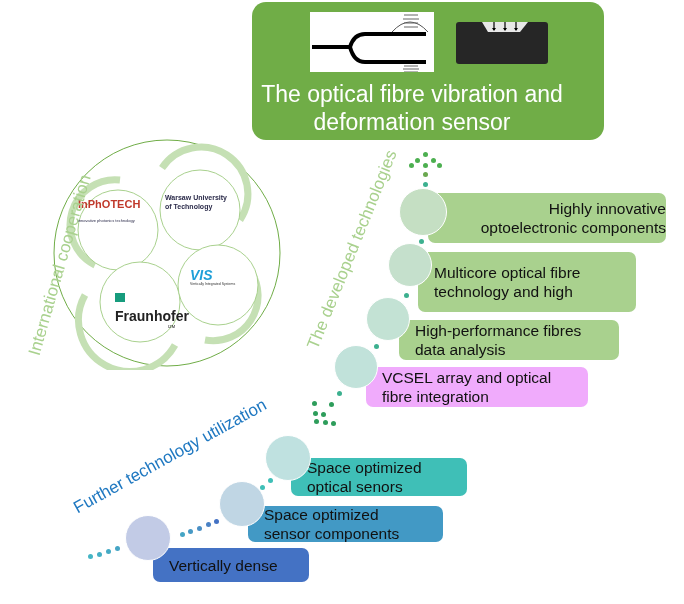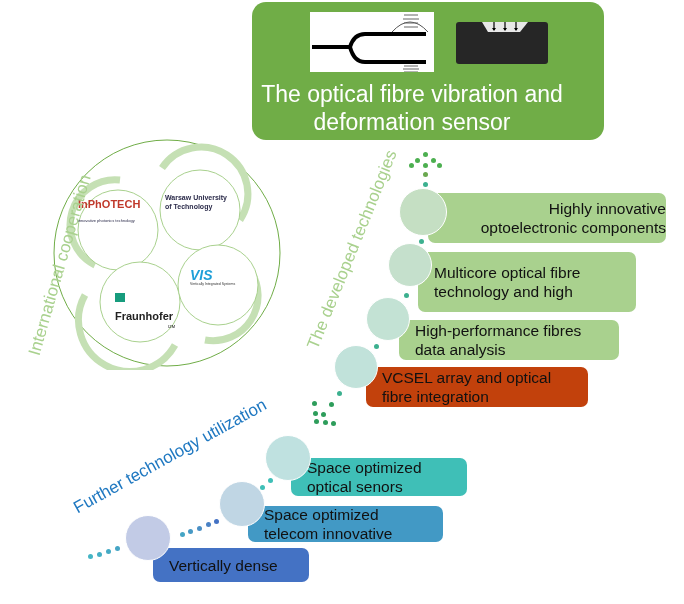--- a/index.html
+++ b/index.html
@@ -73,21 +73,21 @@
 <div class="abs" style="left:78px;top:200px;width:80px;height:30px;">
   <div class="logo-text" style="font-size:11px;color:#c0392b;">InPhOTECH</div>
   <div class="logo-text" style="top:16px;font-size:4px;font-weight:normal;">innovative photonics technology</div>
 </div>
 <div class="abs" style="left:165px;top:193px;width:80px;height:22px;">
   <div class="logo-text" style="position:static">Warsaw University</div>
   <div class="logo-text" style="position:static">of Technology</div>
 </div>
 <div class="abs" style="left:115px;top:288px;width:70px;height:20px;">
   <span style="display:inline-block;width:10px;height:9px;background:#179c7d;vertical-align:middle;"></span>
-  <span style="font-size:11px;font-weight:bold;color:#222;vertical-align:middle;">Fraunhofer</span>
+  <span style="font-size:14px;font-weight:bold;color:#222;vertical-align:middle;">Fraunhofer</span>
   <div style="font-size:4px;text-align:right;padding-right:10px;">IZM</div>
 </div>
 <div class="abs" style="left:190px;top:268px;width:60px;height:24px;">
   <div style="font-size:14px;font-weight:bold;font-style:italic;color:#1e9fd8;line-height:14px;">VIS</div>
   <div style="font-size:3.5px;color:#333;">Vertically Integrated Systems</div>
 </div>
 <div class="label-rot" style="left:44px;top:338px;color:#a9d18e;transform:rotate(-74deg);">International cooperation</div>
 
 <div class="label-rot" style="left:322px;top:332px;color:#a9d18e;transform:rotate(-68deg);">The developed technologies</div>
 
@@ -96,21 +96,21 @@
   <div>optoelectronic components</div>
 </div>
 <div class="box" style="left:418px;top:252px;width:218px;height:60px;background:#a9d18e;">
   <div>Multicore optical fibre</div>
   <div>technology and high</div>
 </div>
 <div class="box" style="left:399px;top:320px;width:220px;height:40px;background:#a9d18e;">
   <div>High-performance fibres</div>
   <div>data analysis</div>
 </div>
-<div class="box" style="left:366px;top:367px;width:222px;height:40px;background:#c2410c;">
+<div class="box" style="left:366px;top:367px;width:222px;height:40px;background:#f0abfc;">
   <div>VCSEL array and optical</div>
   <div>fibre integration</div>
 </div>
 
 <div class="circle" style="left:399px;top:188px;width:48px;height:48px;background:#c5dfc3;"></div>
 <div class="circle" style="left:388px;top:243px;width:44px;height:44px;background:#c5e0cc;"></div>
 <div class="circle" style="left:366px;top:297px;width:44px;height:44px;background:#c3e2d4;"></div>
 <div class="circle" style="left:334px;top:345px;width:44px;height:44px;background:#c1e2da;"></div>
 
 <div class="dot" style="left:423px;top:152px;background:#4caf50"></div>
@@ -134,21 +134,21 @@
 <div class="dot" style="left:331px;top:421px;background:#2e9d5b"></div>
 
 <div class="label-rot" style="left:80px;top:498px;color:#1f78c1;transform:rotate(-29deg);">Further technology utilization</div>
 
 <div class="box" style="left:291px;top:458px;width:176px;height:38px;background:#3fbfb7;">
   <div>Space optimized</div>
   <div>optical senors</div>
 </div>
 <div class="box" style="left:248px;top:506px;width:195px;height:36px;background:#4299c5;">
   <div>Space optimized</div>
-  <div>telecom innovative</div>
+  <div>sensor components</div>
 </div>
 <div class="box" style="left:153px;top:548px;width:156px;height:34px;background:#4472c4;">
   <div>Vertically dense</div>
 </div>
 
 <div class="circle" style="left:265px;top:435px;width:46px;height:46px;background:#bfe1e0;"></div>
 <div class="circle" style="left:219px;top:481px;width:46px;height:46px;background:#c0d6e4;"></div>
 <div class="circle" style="left:125px;top:515px;width:46px;height:46px;background:#c2cbe6;"></div>
 
 <div class="dot" style="left:268px;top:478px;background:#3fbfb7"></div>

